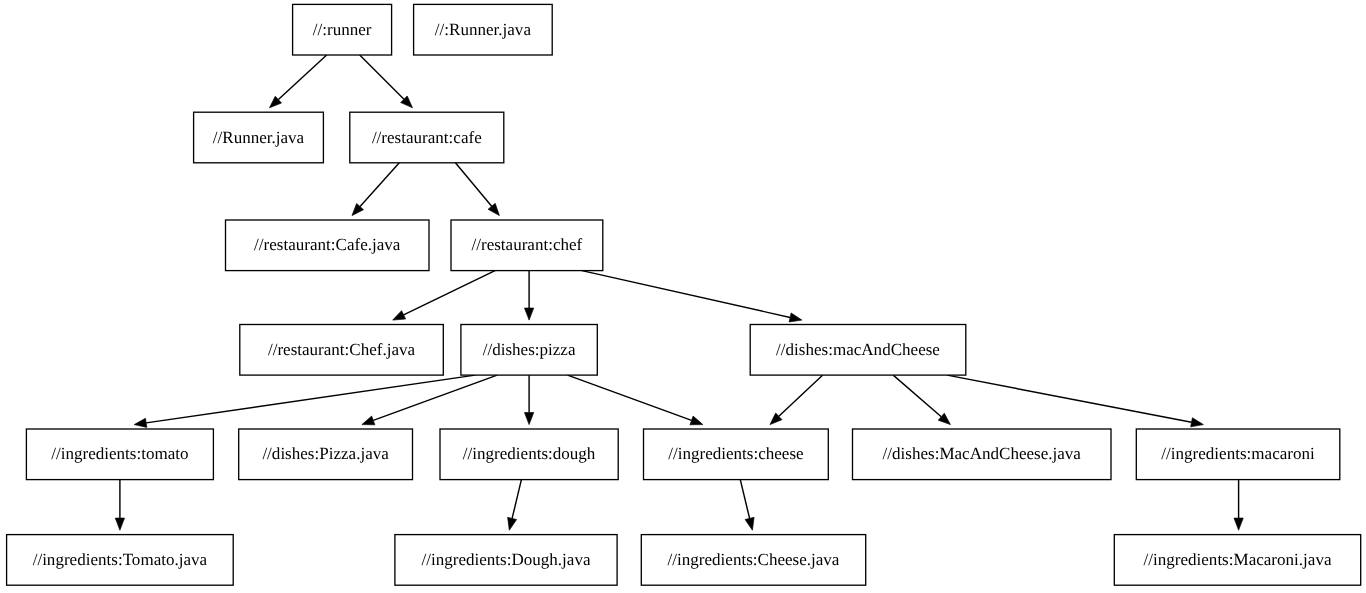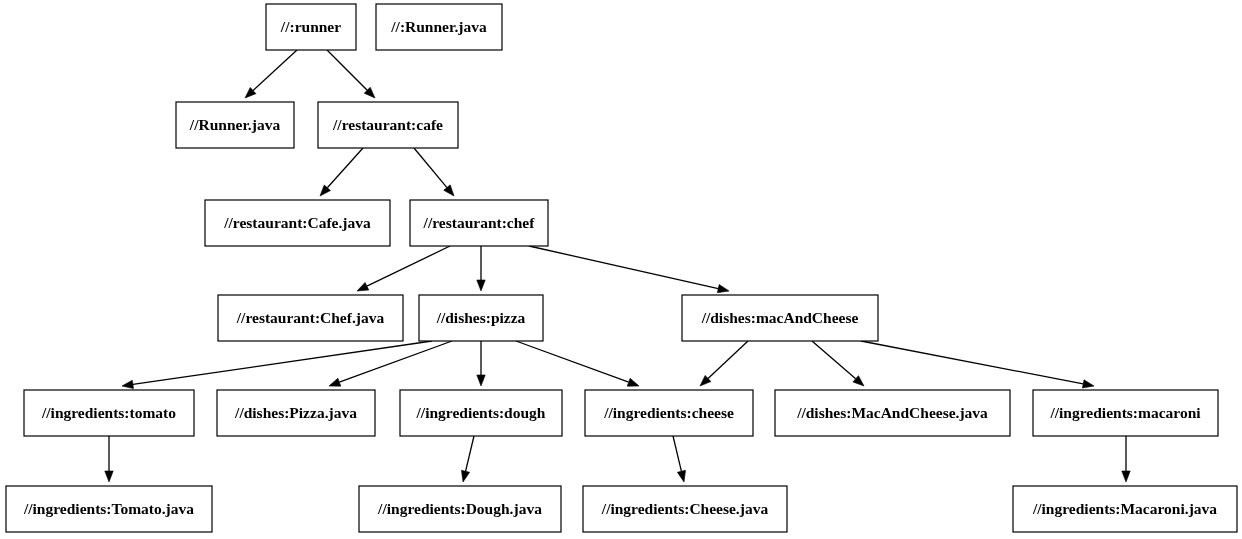--- a/index.html
+++ b/index.html
@@ -6,21 +6,20 @@
     margin: 0;
     padding: 0;
     background: #ffffff;
   }
   #canvas-wrap {
     position: relative;
     width: 1242px;
     height: 539px;
     background: #ffffff;
     overflow: hidden;
-    font-weight: bold;
   }
   svg#graph {
     position: absolute;
     left: 0;
     top: 0;
     width: 1242px;
     height: 539px;
     display: block;
   }
   .node-box {

